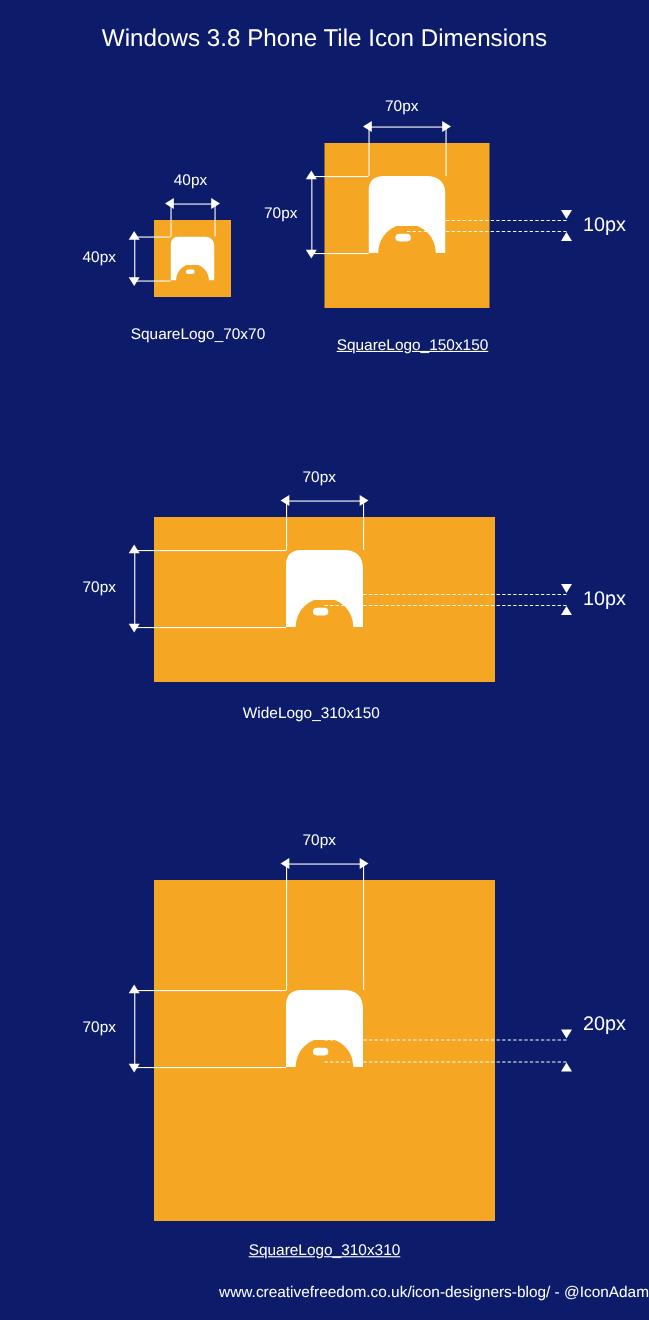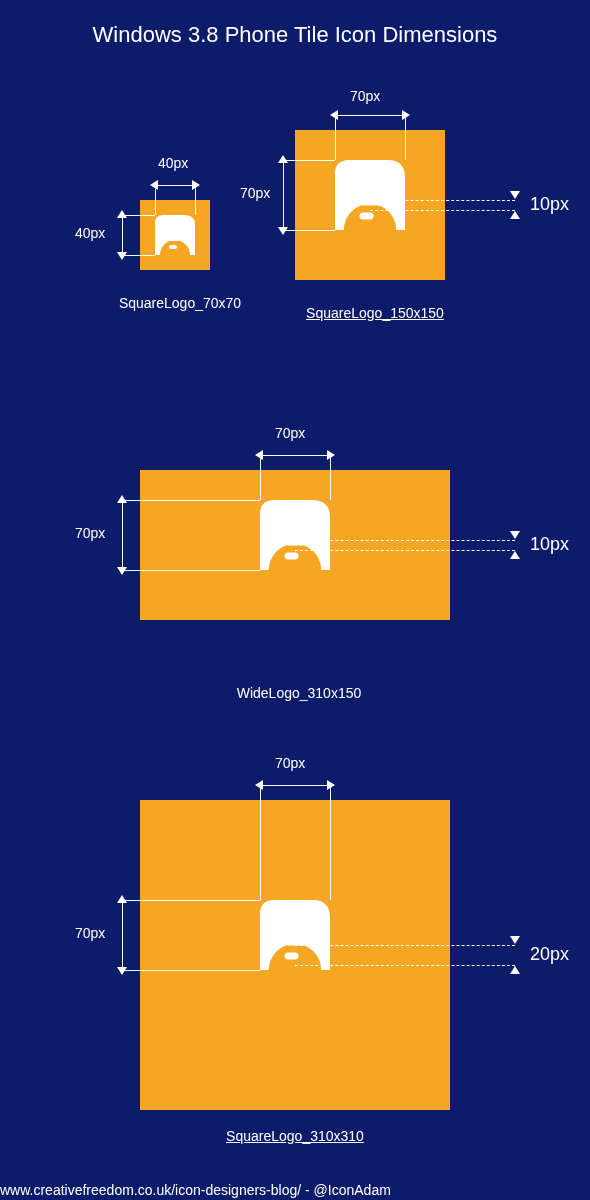--- a/index.html
+++ b/index.html
@@ -13,23 +13,23 @@
     overflow: hidden;
   }
   .title {
     text-align: center;
     font-size: 22px;
     font-weight: 400;
     padding-top: 22px;
   }
   .footer {
     position: absolute;
-    bottom: 2px;
+    bottom: 18px;
     width: 100%;
-    text-align: left;
+    text-align: right;
     font-size: 14px;
   }
   .tile {
     position: absolute;
     background: #f5a623;
   }
   .caption {
     position: absolute;
     font-size: 14px;
     color: #fff;
@@ -139,21 +139,21 @@
 <div class="arrow up" style="left:117px; top:495px;"></div>
 <div class="arrow down" style="left:117px; top:567px;"></div>
 <div class="hline" style="left:122px; top:500px; width:138px;"></div>
 <div class="hline" style="left:122px; top:570px; width:138px;"></div>
 
 <div class="dashcontainer" style="left:295px; top:540px; width:220px;"></div>
 <div class="dashcontainer" style="left:295px; top:550px; width:220px;"></div>
 <div class="arrow down" style="left:510px; top:531px;"></div>
 <div class="arrow up" style="left:510px; top:551px;"></div>
 <div class="dim-label big" style="left:530px; top:534px;">10px</div>
-<div class="caption" style="left:144px; top:640px; width:310px;margin-top:45px;">WideLogo_310x150</div>
+<div class="caption" style="left:128px; top:640px; width:310px;">WideLogo_310x150</div>
 
 <div class="tile" style="left:140px; top:800px; width:310px; height:310px;">
   <svg class="logo-svg" viewBox="0 0 40 40" style="left:120px; top:100px; width:70px; height:70px;">
     <path fill="#fff" d="M8 0 h22 q10 0 10 10 v30 h-5 a15 15 0 1 0 -30 0 h-5 v-32 q0-8 8-8 z"></path>
     <rect fill="#fff" x="14" y="22" width="14" height="4" rx="2"></rect>
     <rect fill="#fff" x="14" y="30" width="8" height="4" rx="2"></rect>
   </svg>
 </div>
 
 <div class="dim-label" style="left:275px; top:755px;">70px</div>
@@ -167,16 +167,16 @@
 <div class="vline" style="left:122px; top:900px; height:70px;"></div>
 <div class="arrow up" style="left:117px; top:895px;"></div>
 <div class="arrow down" style="left:117px; top:967px;"></div>
 <div class="hline" style="left:122px; top:900px; width:138px;"></div>
 <div class="hline" style="left:122px; top:970px; width:138px;"></div>
 
 <div class="dashcontainer" style="left:295px; top:945px; width:220px;"></div>
 <div class="dashcontainer" style="left:295px; top:965px; width:220px;"></div>
 <div class="arrow down" style="left:510px; top:936px;"></div>
 <div class="arrow up" style="left:510px; top:966px;"></div>
-<div class="dim-label big" style="left:530px; top:944px;">20px</div>
+<div class="dim-label big" style="left:530px; top:920px;">20px</div>
 <div class="caption" style="left:140px; top:1128px; width:310px;text-decoration:underline;">SquareLogo_310x310</div>
 
 <div class="footer">www.creativefreedom.co.uk/icon-designers-blog/ - @IconAdam</div>
 
 </body></html>

